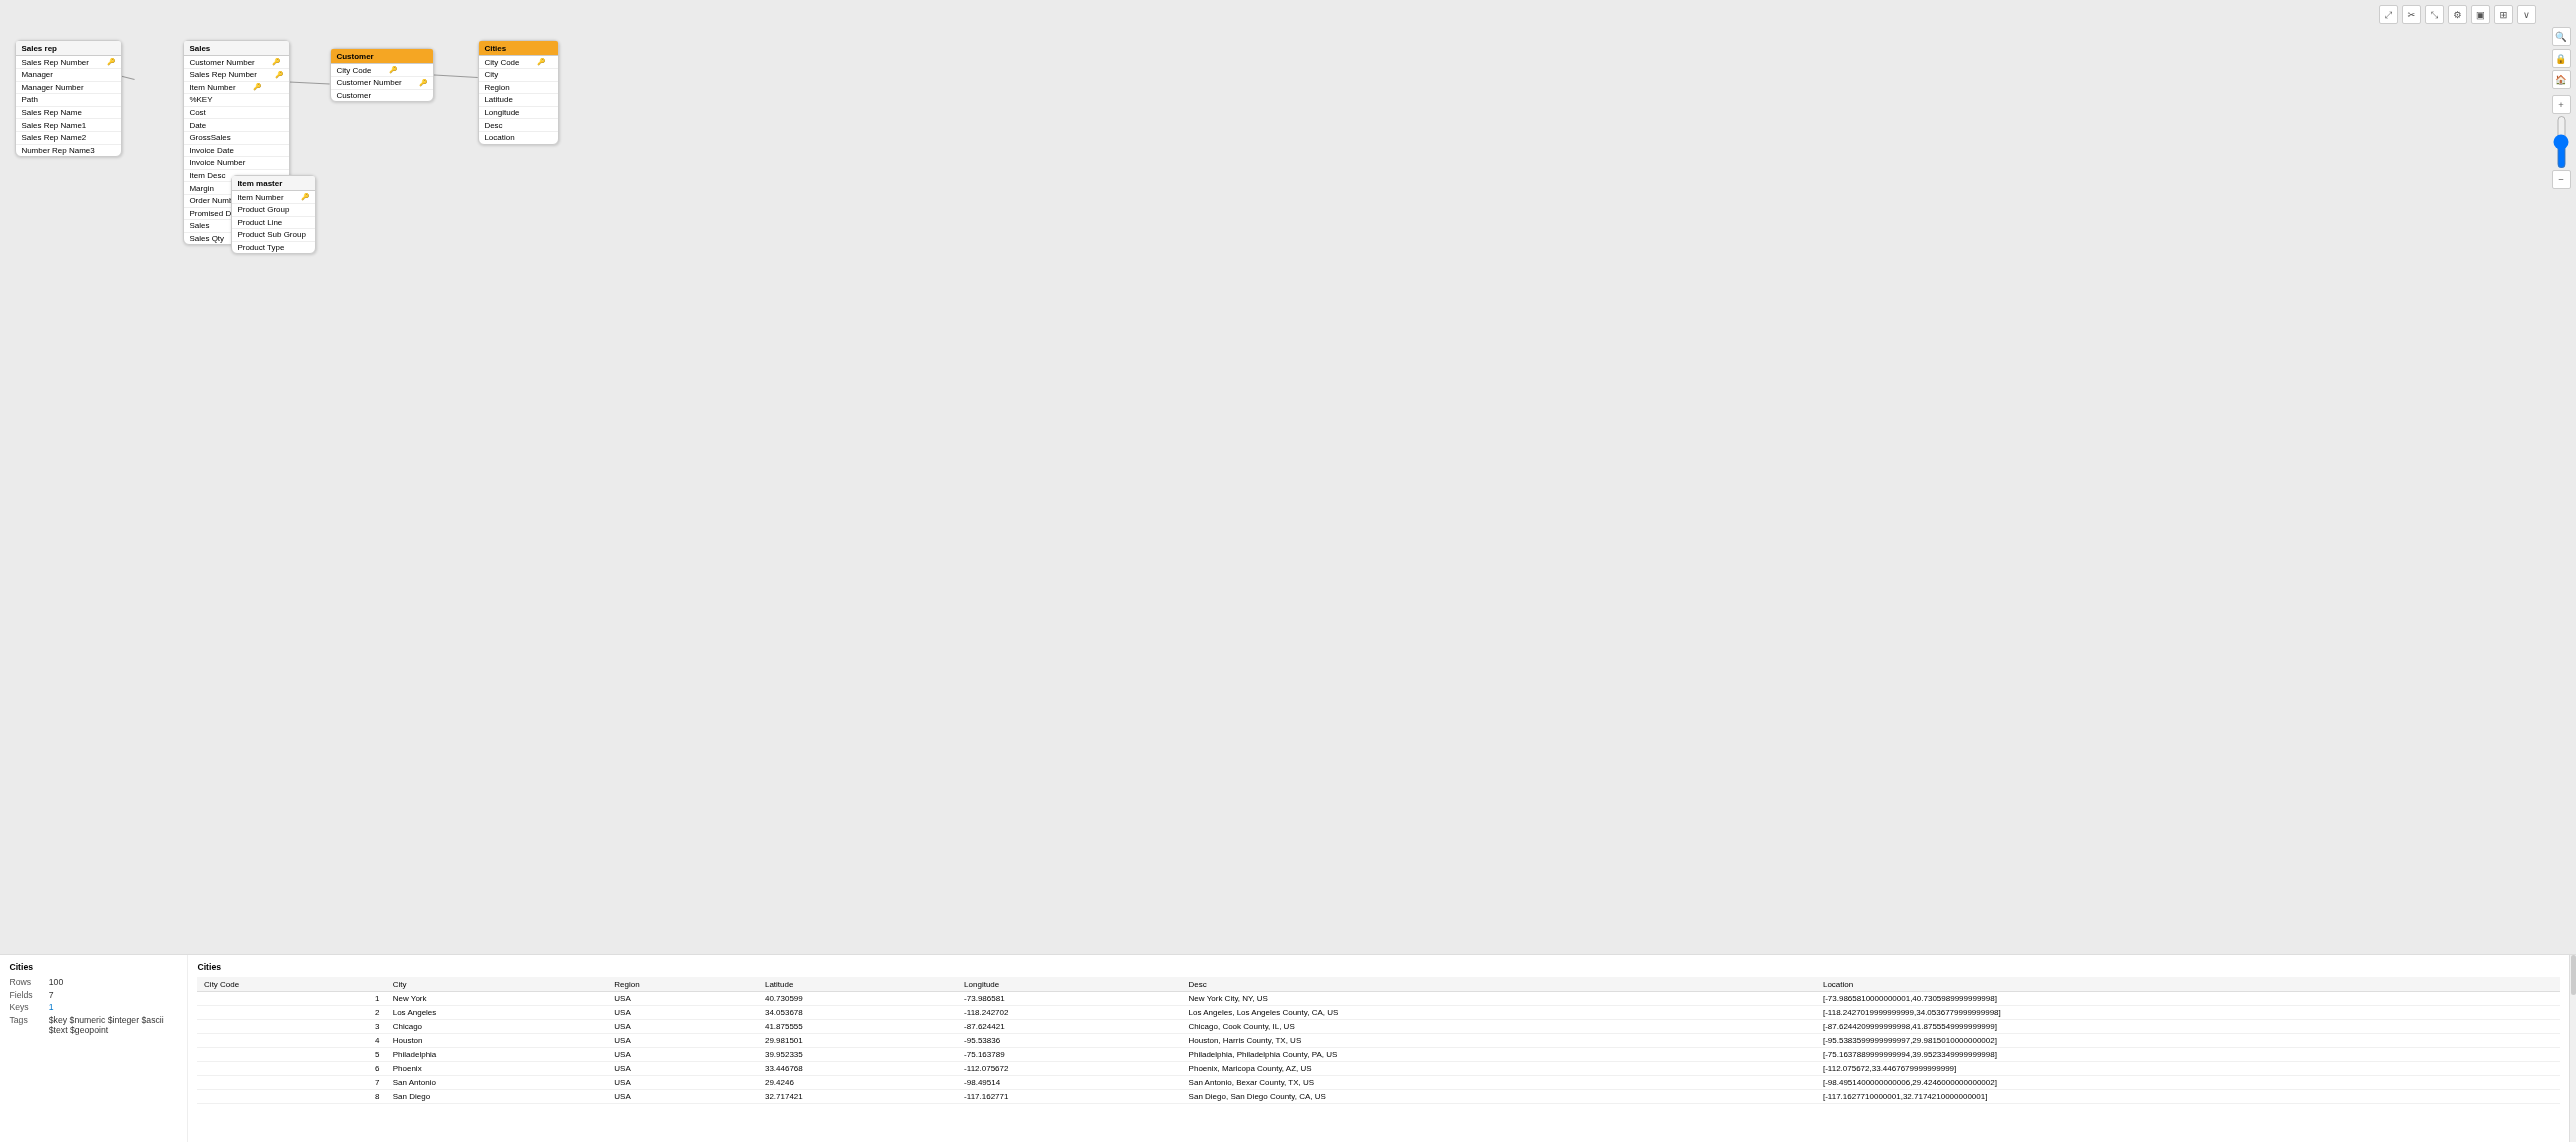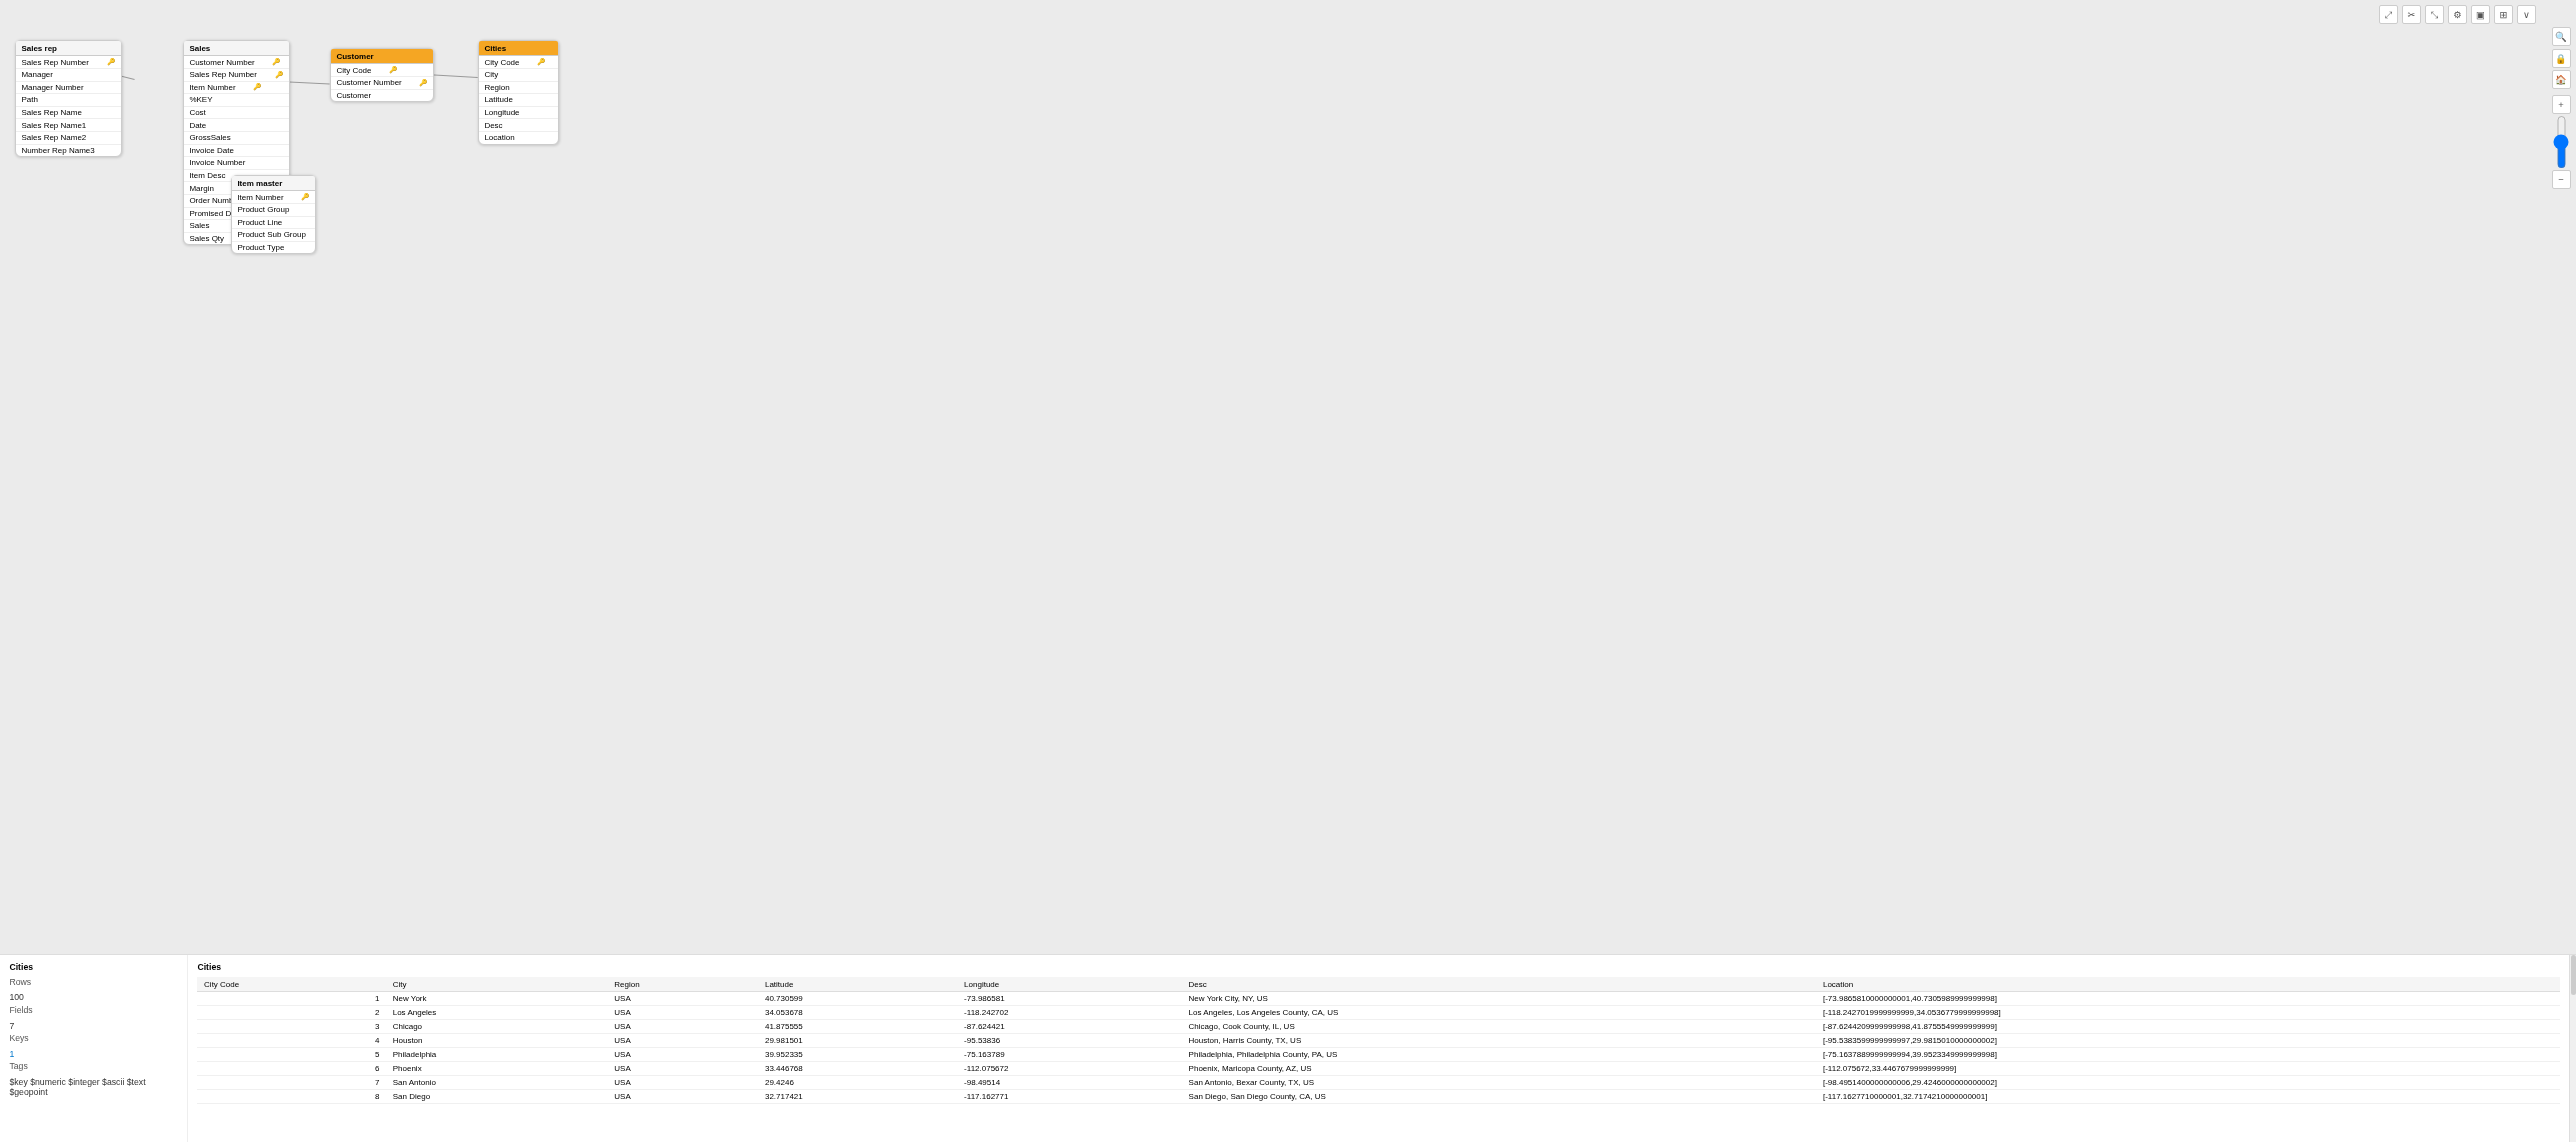--- a/index.html
+++ b/index.html
@@ -153,21 +153,20 @@
     }
     .preview-left .section-title {
       font-weight: bold;
       font-size: 8.7px;
       margin-bottom: 5.4px;
     }
     .preview-left .meta-row {
       display: flex;
       gap: 5.4px;
       margin-bottom: 2.7px;
-      flex-direction: column;
     }
     .preview-left .meta-label {
       color: #555;
       min-width: 34px;
     }
     .preview-left .meta-value {
       color: #333;
     }
     .preview-left .meta-value.blue { color: #0077cc; }
     .preview-right {

